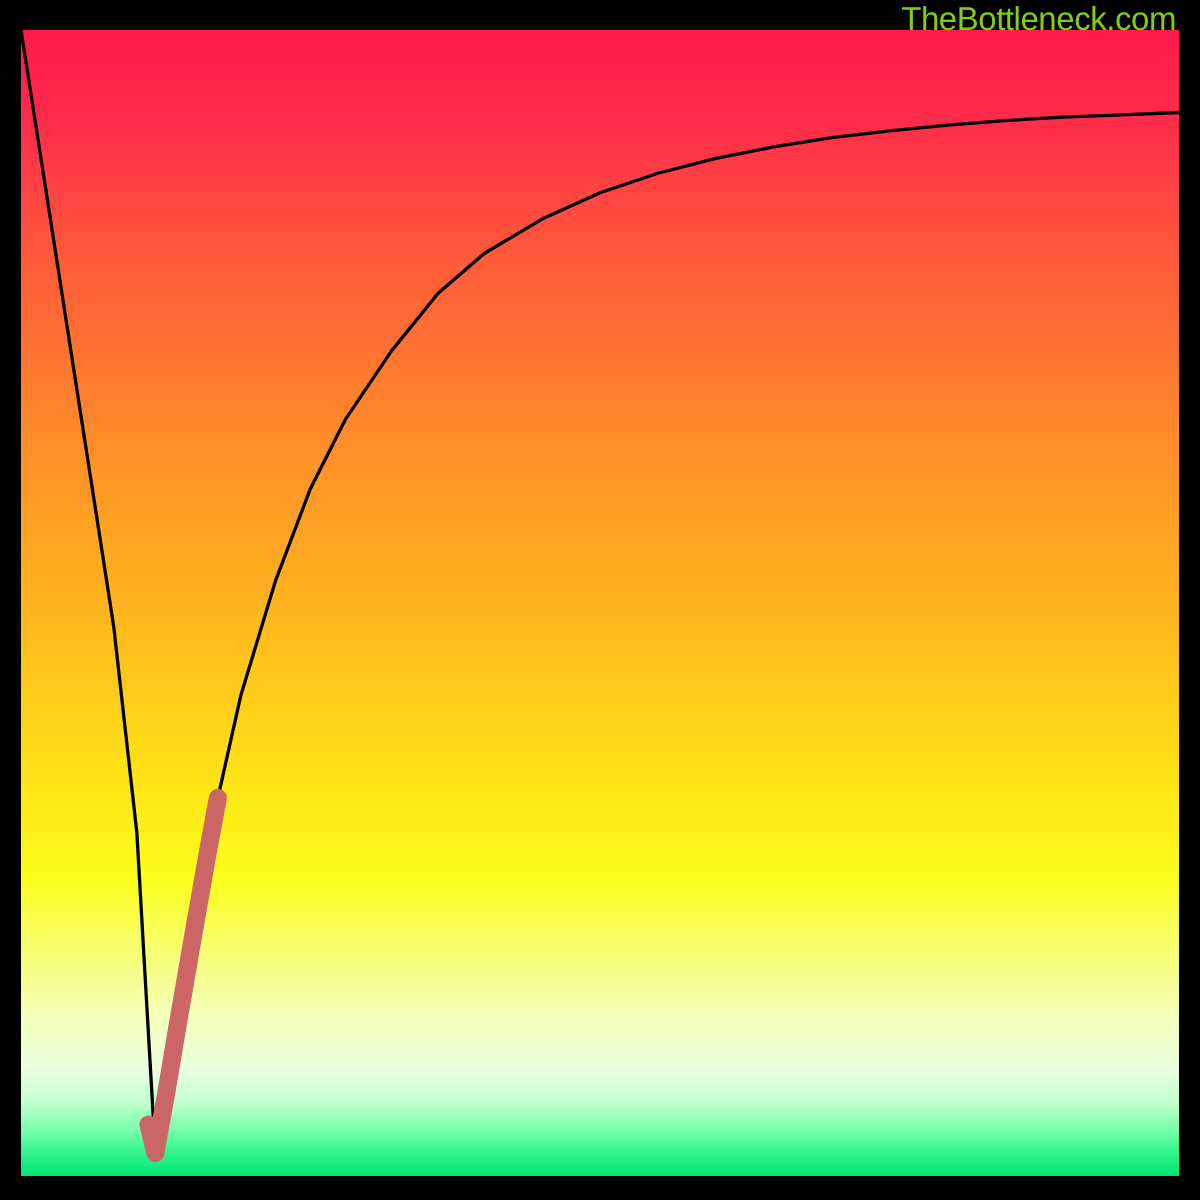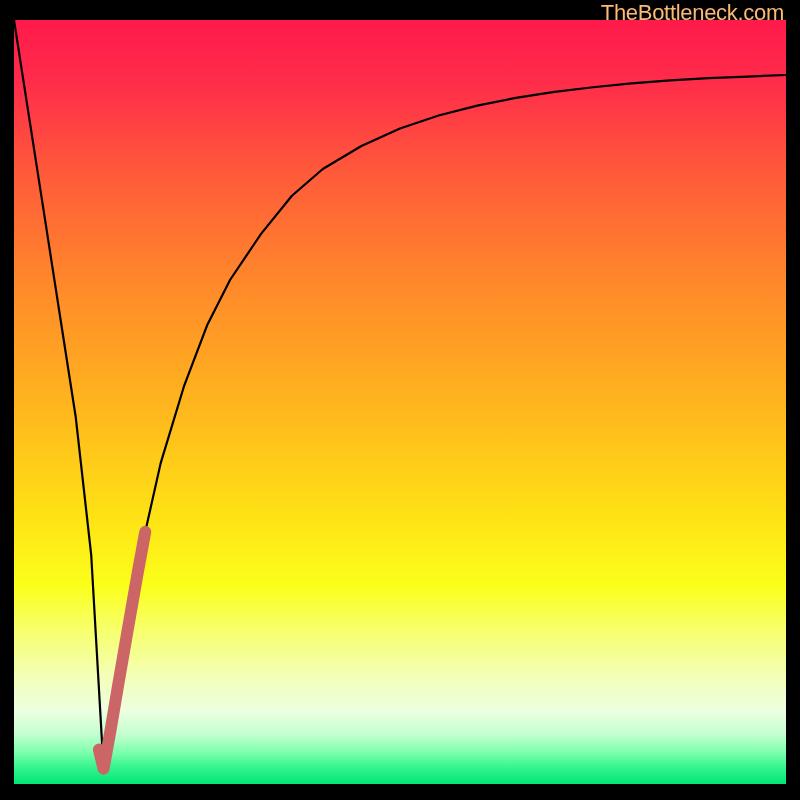--- a/index.html
+++ b/index.html
@@ -22,21 +22,21 @@
     position: absolute;
     left: 14px;
     top: 20px;
     width: 772px;
     height: 764px;
   }
   .watermark {
     position: absolute;
     top: 0px;
     right: 16px;
-    color: #fdba74;
+    color: #84cc16;
     font-family: Arial, Helvetica, sans-serif;
     font-size: 22px;
     letter-spacing: -0.3px;
   }
 </style>
 </head>
 <body>
 
 <div class="frame"></div>
 

